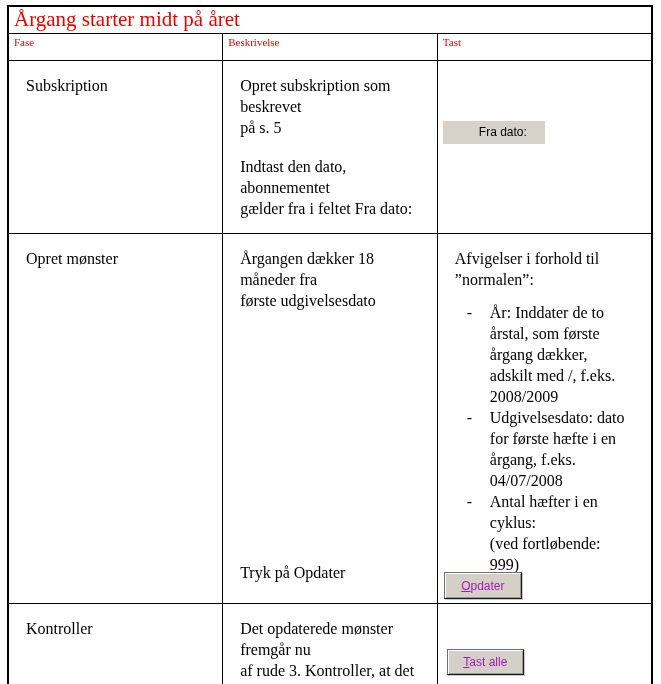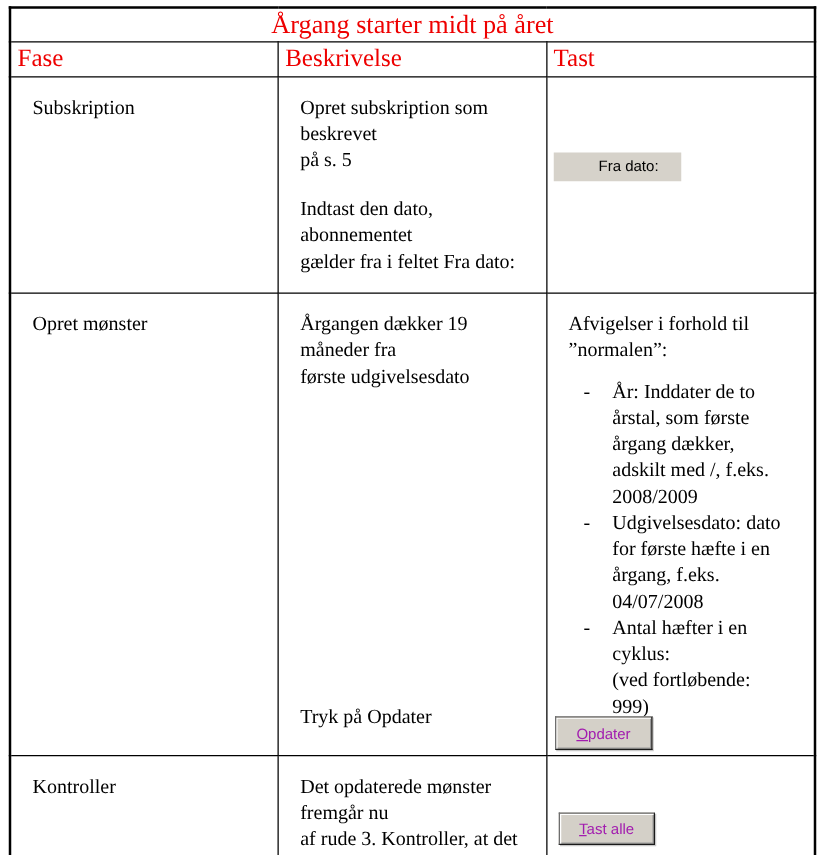--- a/index.html
+++ b/index.html
@@ -3,22 +3,22 @@
 <meta charset="utf-8">
 <style>
   html,body{margin:0;padding:0;background:#ffffff;}
   body{width:661px;height:684px;font-family:"Liberation Serif", serif;color:#000;}
   .page{padding:5px 0 0 7px;}
 
   table.doc{border-collapse:collapse;table-layout:fixed;width:646px;}
   table.doc td{border:1px solid #000;vertical-align:top;padding:2px 5px;position:relative;overflow:hidden;}
   table.doc{border:2px solid #000;}
 
-  .title-cell{text-align:center;color:#ee0000;font-size:21px;padding:0 5px 1px 5px !important;}
-  .head-cell{color:#ee0000;font-size:20px;}
+  .title-cell{color:#ee0000;font-size:21px;padding:0 5px 1px 5px !important;}
+  .head-cell{color:#ee0000;font-size:11px;}
 
   .col-fase{width:131px;}
   .col-beskr{width:285px;}
   .col-tast{width:224px;}
 
   .r-title{height:24px;}
   .r-head{height:27px;}
   .r-1{height:110px;}
   .r-2{height:370px;}
   .r-3{height:133px;}
@@ -91,21 +91,21 @@
       <td>
         <div class="field-label abs lbl-fra-dato">Fra dato:</div>
       </td>
     </tr>
 
     <tr class="r-2">
       <td>
         <p class="body-text">Opret mønster</p>
       </td>
       <td>
-        <p class="body-text">Årgangen dækker 19 måneder fra
+        <p class="body-text">Årgangen dækker 18 måneder fra
 første udgivelsesdato</p>
         <p class="body-text abs tryk-opdater">Tryk på Opdater</p>
       </td>
       <td>
         <p class="body-text">Afvigelser i forhold til
 ”normalen”:</p>
         <ul class="dash-list">
           <li><span>År: Inddater de to
 årstal, som første
 årgang dækker,

